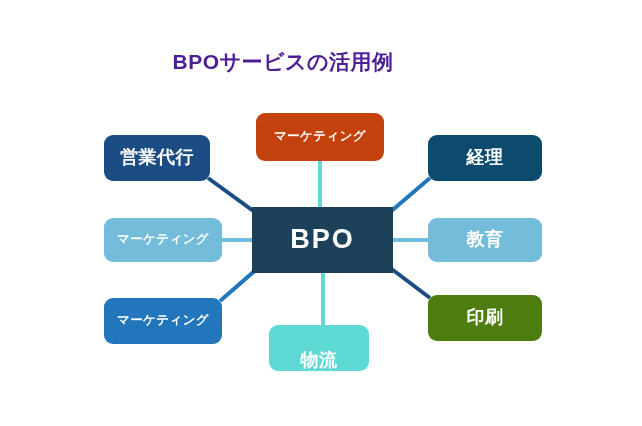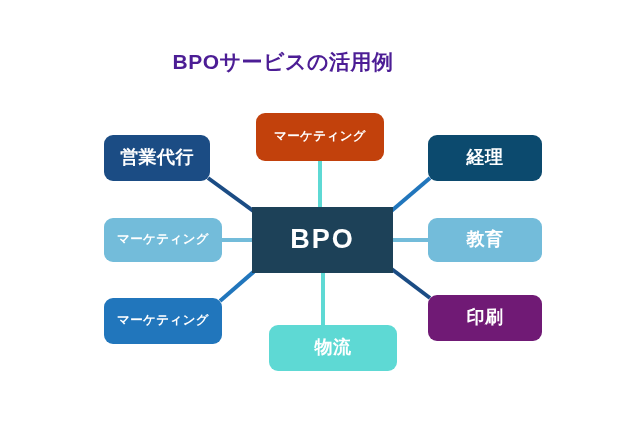--- a/index.html
+++ b/index.html
@@ -69,27 +69,27 @@
       </div>
       <div class="node spoke sm" style="left: 104px; top: 218px; width: 118px; height: 44px; background: rgb(115, 188, 218);">
         <span>マーケティング</span>
       </div>
       <div class="node spoke sm" style="left: 104px; top: 298px; width: 118px; height: 46px; background: rgb(33, 118, 188);">
         <span>マーケティング</span>
       </div>
       <div class="node spoke sm" style="left: 256px; top: 113px; width: 128px; height: 48px; background: #c2410c;">
         <span>マーケティング</span>
       </div>
-      <div class="node spoke" style="left: 269px; top: 325px; width: 128px; height: 46px; background: rgb(94, 217, 212);">
+      <div class="node spoke" style="left: 269px; top: 325px; width: 100px; height: 46px; background: rgb(94, 217, 212); align-items: flex-end;">
         <span>物流</span>
       </div>
       <div class="node spoke" style="left: 428px; top: 135px; width: 114px; height: 46px; background: #0c4a6e;">
         <span>経理</span>
       </div>
       <div class="node spoke" style="left: 428px; top: 218px; width: 114px; height: 44px; background: rgb(115, 188, 218);">
         <span>教育</span>
       </div>
-      <div class="node spoke" style="left: 428px; top: 295px; width: 114px; height: 46px; background: #701a75;">
+      <div class="node spoke" style="left: 428px; top: 295px; width: 114px; height: 46px; background: #4d7c0f;">
         <span>印刷</span>
       </div>
     </div>
 
 </div>
 
 </body></html>

